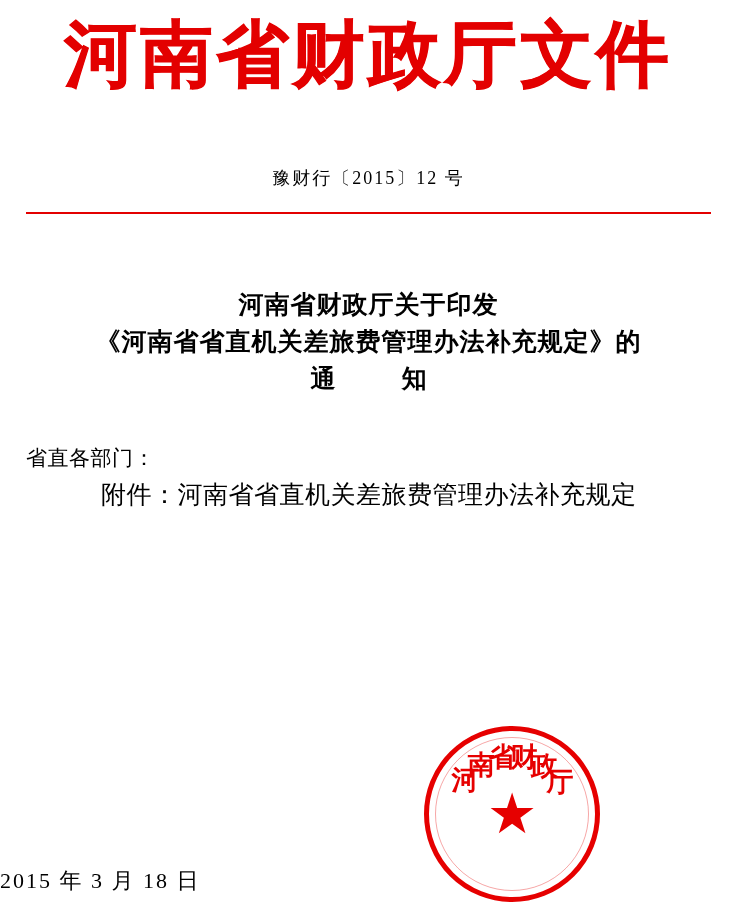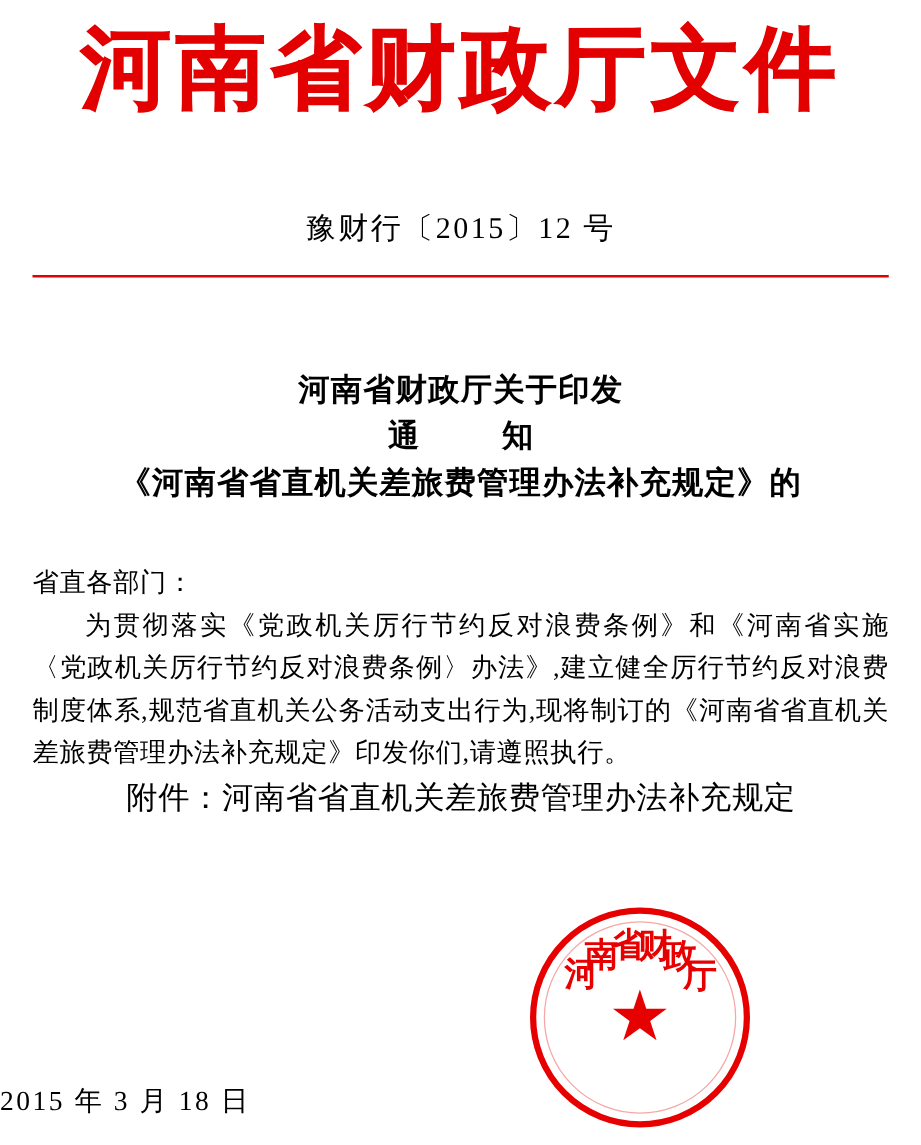--- a/index.html
+++ b/index.html
@@ -39,21 +39,21 @@
     white-space: nowrap;
     -webkit-text-stroke: 1px #e30000;
   }
 
   
   .docnum-wrap {
     margin-top: 74px;
     text-align: center;
   }
   .docnum {
-    font-size: 24px;
+    font-size: 18px;
     letter-spacing: 2px;
     font-family: "Liberation Serif", "DejaVu Serif", serif;
   }
 
   .red-rule {
     margin-top: 22px;
     height: 0;
     border-top: 2px solid #e30000;
   }
 
@@ -173,27 +173,26 @@
   </div>
 
   <div class="docnum-wrap">
     <span class="docnum">豫财行〔2015〕12 号</span>
   </div>
 
   <div class="red-rule"></div>
 
   <div class="title-block">
     <div class="title-line">河南省财政厅关于印发</div>
+    <div class="title-line title-line-2">《河南省省直机关差旅费管理办法补充规定》的</div>
     <div class="title-line title-notice">通        知</div>
-    <div class="title-line title-line-2">《河南省省直机关差旅费管理办法补充规定》的</div>
   </div>
 
   <div class="body-block">
     <p class="para salutation">省直各部门：</p>
-    <p class="para para-indent">为贯彻落实《党政机关厉行节约反对浪费条例》和《河南省实施〈党政机关厉行节约反对浪费条例〉办法》,建立健全厉行节约反对浪费制度体系,规范省直机关公务活动支出行为,现将制订的《河南省省直机关差旅费管理办法补充规定》印发你们,请遵照执行。</p>
     <div class="attachment">附件：河南省省直机关差旅费管理办法补充规定</div>
   </div>
 
   <div class="seal">
     <div class="seal-inner"></div>
     <div class="seal-text">
       <span class="seal-char" style="transform: rotate(-54deg) translateY(-58px) rotate(54deg);">河</span>
       <span class="seal-char" style="transform: rotate(-32deg) translateY(-58px) rotate(32deg);">南</span>
       <span class="seal-char" style="transform: rotate(-10deg) translateY(-58px) rotate(10deg);">省</span>
       <span class="seal-char" style="transform: rotate(12deg) translateY(-58px) rotate(-12deg);">财</span>

